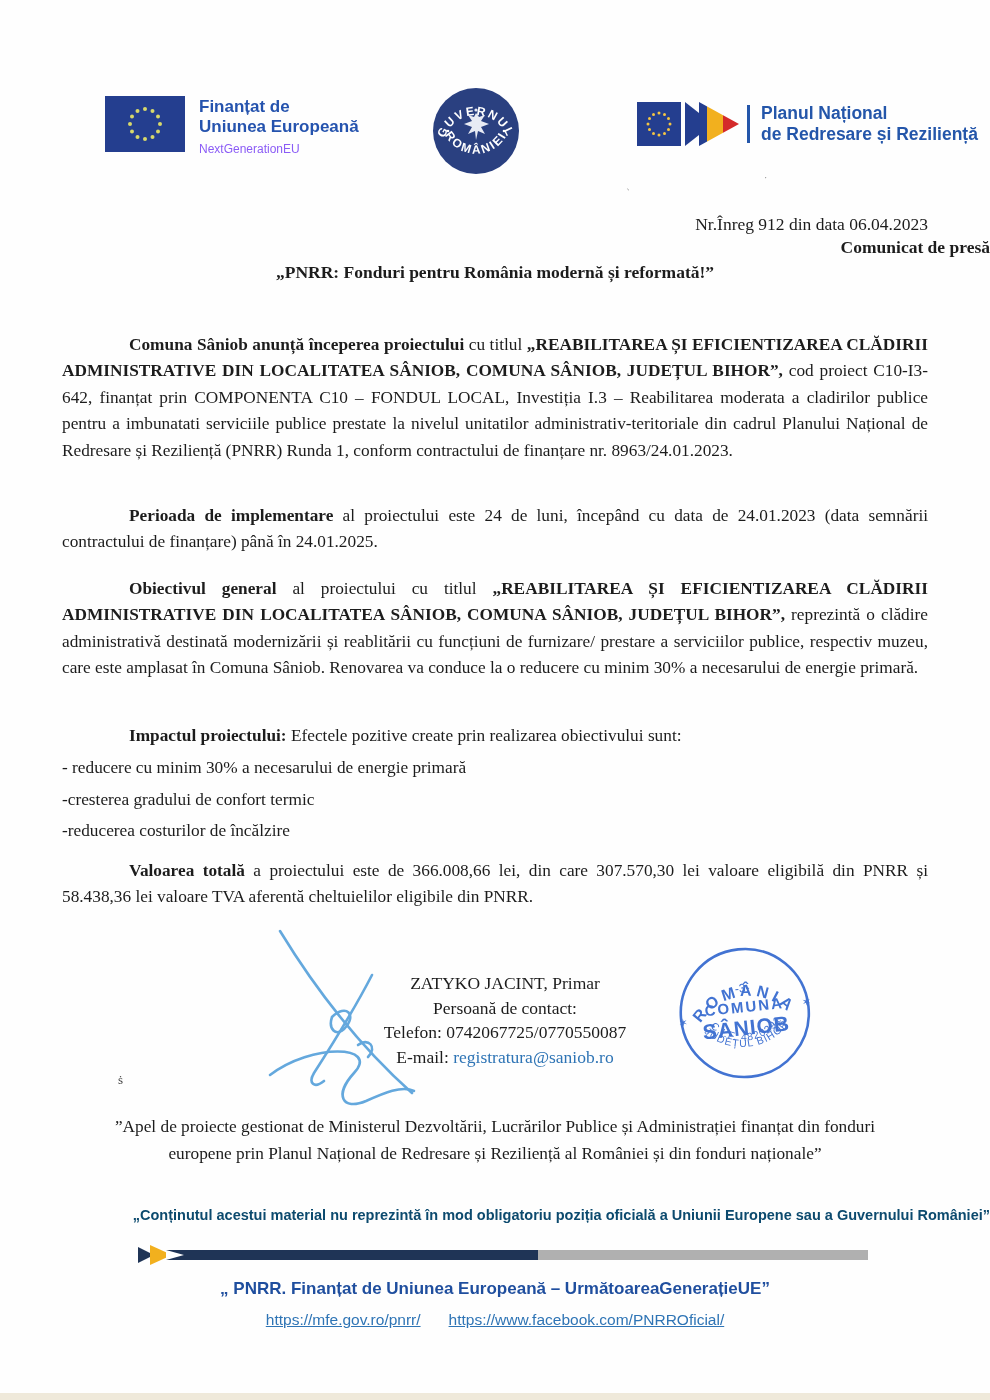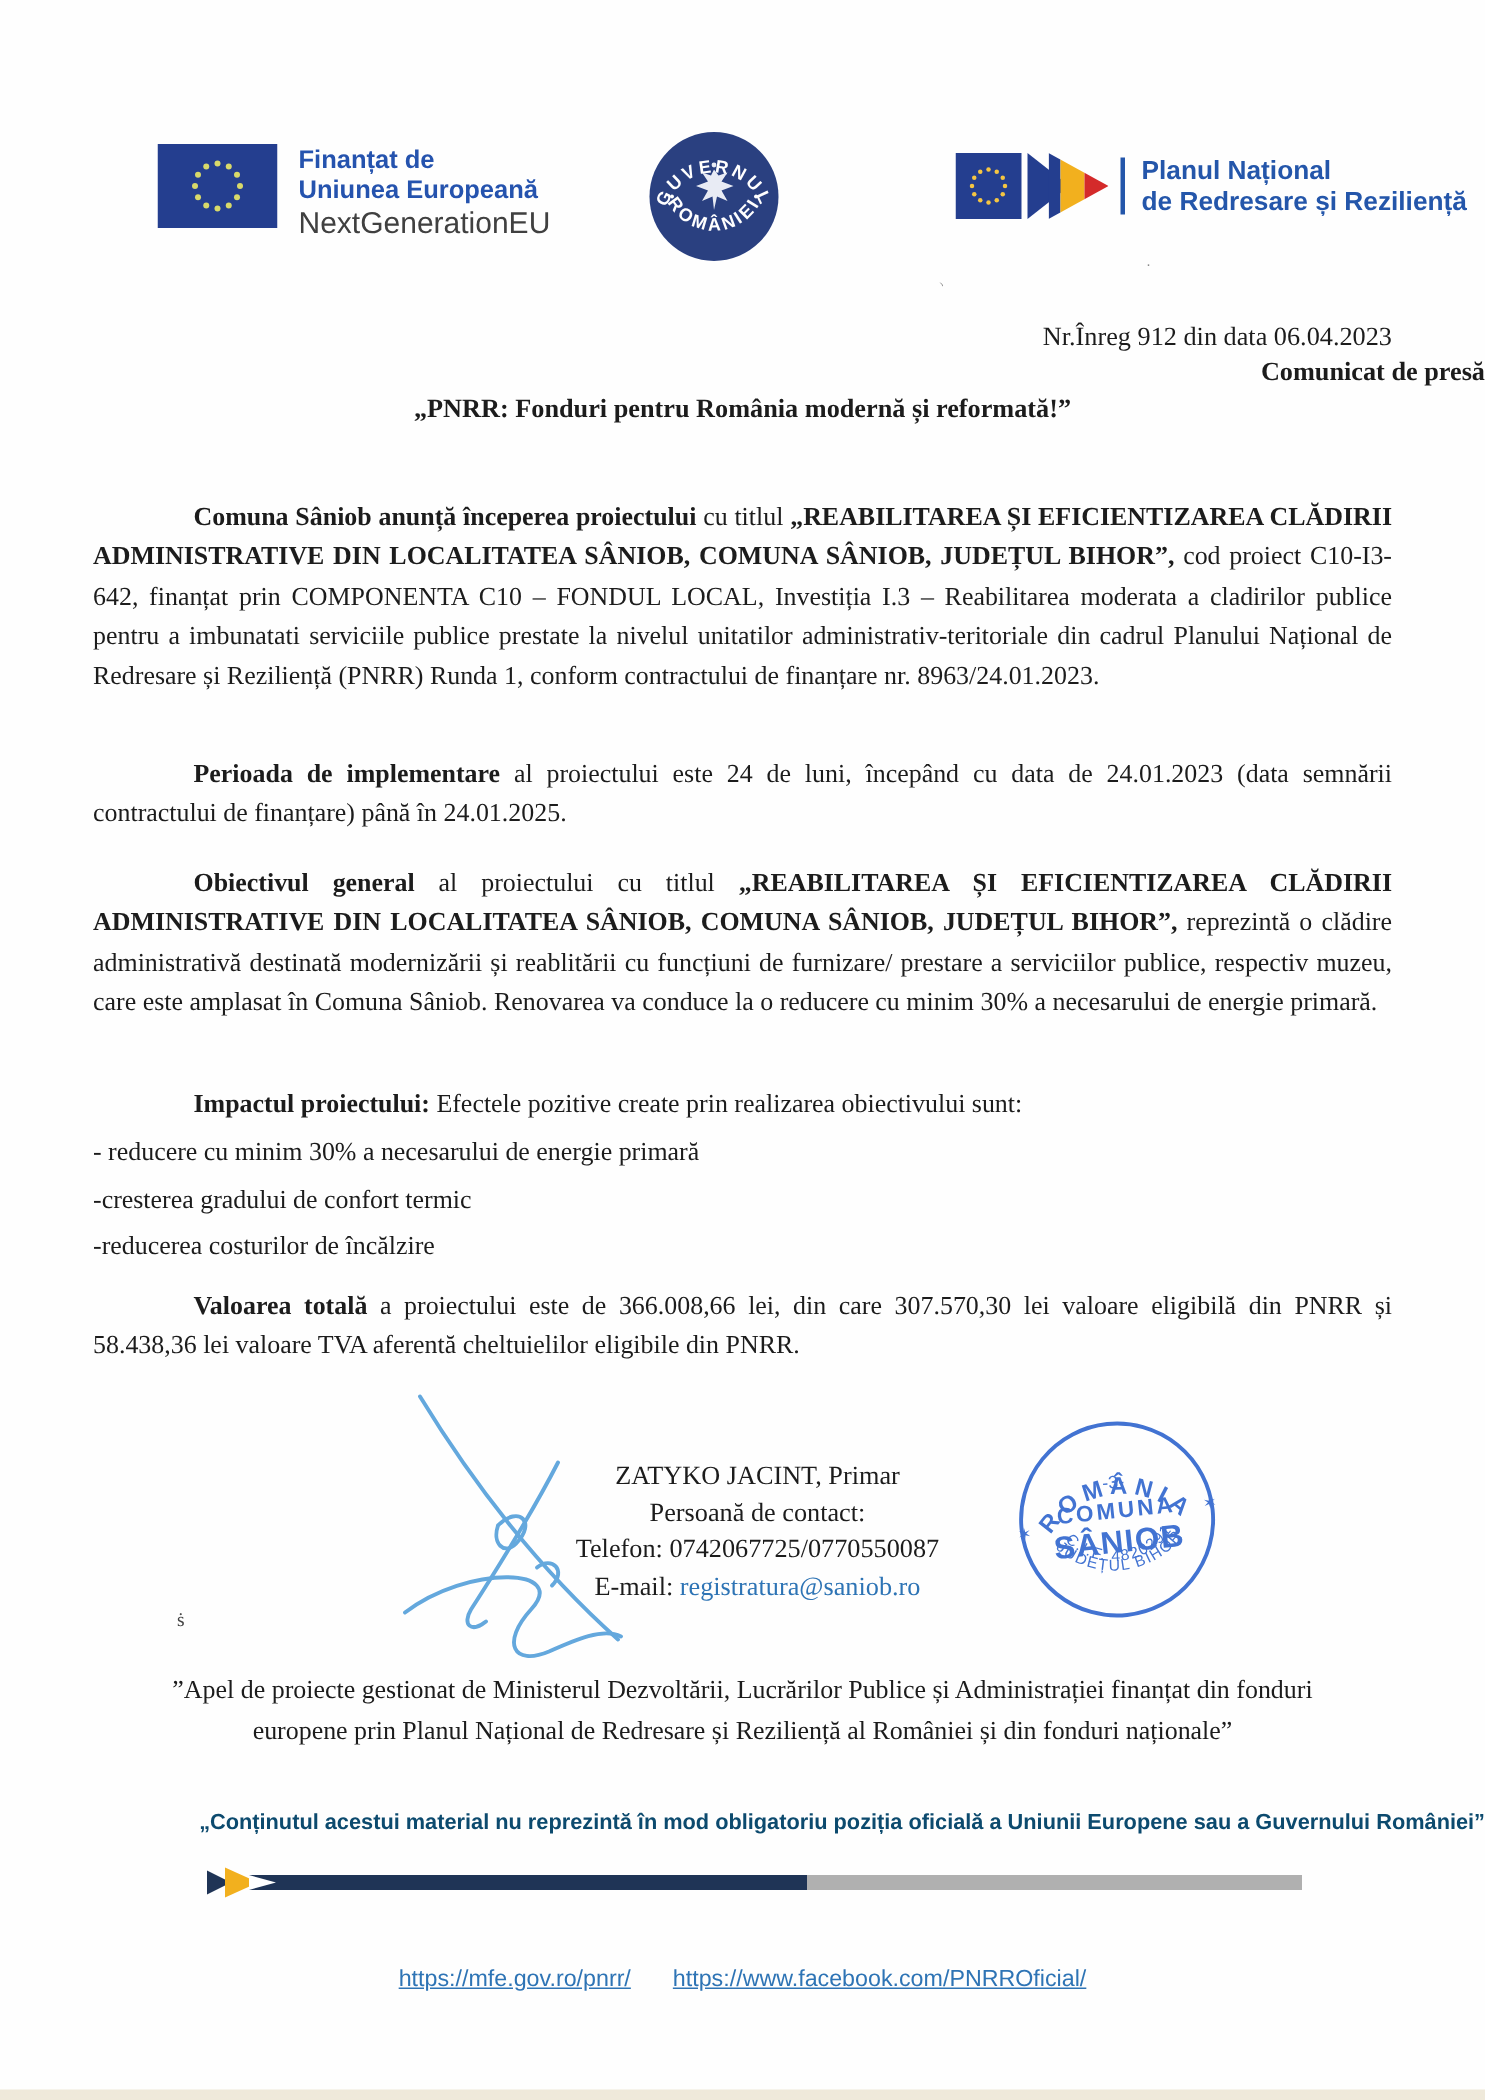--- a/index.html
+++ b/index.html
@@ -2,21 +2,21 @@
 <html><head>
 <meta charset="utf-8">
 <style>
   html,body{margin:0;padding:0;background:#9a9a9a;}
   .page{position:relative;width:990px;height:1400px;background:#fefefe;margin:0 auto;overflow:hidden;
         font-family:"Liberation Serif",serif;color:#1c1c1c;}
   
   .eu-logo{position:absolute;left:105px;top:96px;display:flex;gap:14px;}
   .eu-text{font-family:"Liberation Sans",sans-serif;line-height:20px;padding-top:1px;}
   .eu-text .b{font-weight:bold;color:#2553ae;font-size:17px;display:block;}
-  .eu-text .n{color:#404040;font-size:20px;display:block;margin-top:2px;}
+  .eu-text .n{color:#8b5cf6;font-size:12px;display:block;margin-top:2px;}
   .gov-seal{position:absolute;left:431px;top:86px;}
   .pnrr-logo{position:absolute;left:597px;top:99px;display:flex;align-items:center;padding-left:40px;}
   .pnrr-text{font-family:"Liberation Sans",sans-serif;font-weight:bold;color:#2456aa;
              font-size:17.5px;line-height:21px;margin-left:6px;}
   .reg-line{position:absolute;right:62px;top:214px;font-size:17.5px;}
   .speck{position:absolute;color:#8a8a8a;font-size:10px;}
   
   .title1{position:absolute;left:0;width:100%;top:237px;text-align:right;font-weight:bold;font-size:17.5px;}
   .title2{position:absolute;left:0;width:100%;top:262px;text-align:center;font-weight:bold;font-size:17.5px;}
   
@@ -211,20 +211,21 @@
   <div class="banner">
     <svg width="745" height="24">
       <polygon points="0,4 16,12 0,20" fill="#1f3456"></polygon>
       <polygon points="12,2 34,12 12,22" fill="#f2b01e"></polygon>
       <rect x="28" y="7" width="372" height="10" fill="#1f3456"></rect>
       <rect x="400" y="7" width="330" height="10" fill="#b0b0b0"></rect>
       <polygon points="28,7 46,12 28,17" fill="#ffffff"></polygon>
     </svg>
   </div>
 
+  <div class="footer-title">„ PNRR. Finanțat de Uniunea Europeană – UrmătoareaGenerațieUE”</div>
 
   <div class="links-row">
     <a href="#">https://mfe.gov.ro/pnrr/</a>
     <a href="#">https://www.facebook.com/PNRROficial/</a>
   </div>
 
   <div class="bottom-strip"></div>
 </div>
 
 </body></html>

